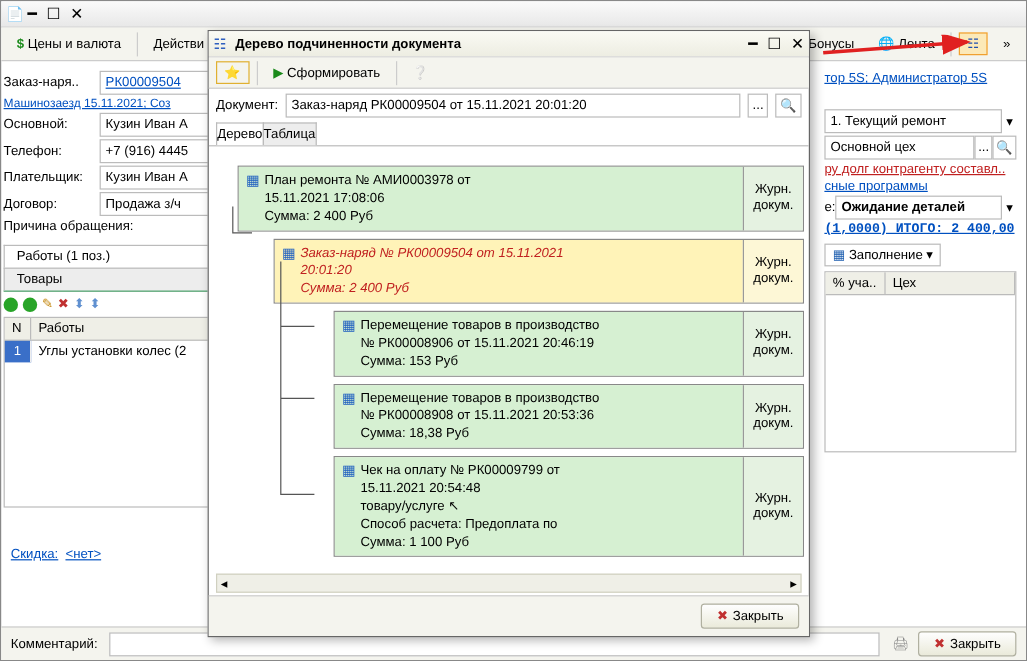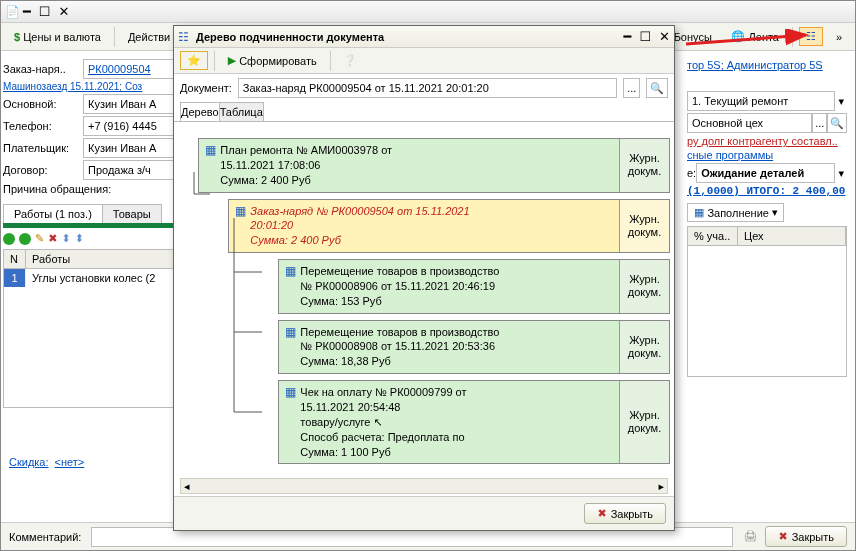--- a/index.html
+++ b/index.html
@@ -12,21 +12,21 @@
   .toolbar{height:28px;background:#f4f4ee;border-bottom:1px solid #ccc;display:flex;align-items:center;padding:0 6px;gap:6px;overflow:hidden;}
   .tbtn{display:inline-flex;align-items:center;gap:3px;padding:2px 6px;cursor:pointer;border:1px solid transparent;}
   .sep{width:1px;height:20px;background:#ccc;}
   .content{position:relative;height:calc(551px - 22px - 28px - 28px);overflow:hidden;}
   .row{display:flex;align-items:center;margin:2px 0;}
   .lbl{width:80px;color:#000;}
   .fld{flex:1;border:1px solid #bbb;padding:2px 4px;background:#fff;height:20px;display:flex;align-items:center;overflow:hidden;white-space:nowrap;}
   .link{color:#0050c0;text-decoration:underline;cursor:pointer;}
   .left-panel{position:absolute;left:2px;top:6px;width:188px;}
   .right-panel{position:absolute;right:8px;top:6px;width:160px;}
-  .tabs{display:flex;border-bottom:5px solid #15803d;margin-top:8px;}
+  .tabs{display:flex;border-bottom:1px solid #15803d;margin-top:8px;flex-direction:column;}
   .tab{padding:3px 10px;border:1px solid #bbb;border-bottom:none;background:#ededed;margin-right:-1px;cursor:pointer;}
   .tab.active{background:#fff;}
   .minitoolbar{display:flex;gap:4px;margin:4px 0;align-items:center;}
   .table{border:1px solid #bbb;}
   .table .hdr{display:flex;background:#efefe7;border-bottom:1px solid #bbb;}
   .table .hdr div{padding:3px 6px;border-right:1px solid #bbb;}
   .table .trow{display:flex;}
   .table .trow div{padding:3px 6px;border-right:1px solid #eee;overflow:hidden;white-space:nowrap;}
   .footer{position:absolute;bottom:0;left:0;right:0;height:28px;background:#f4f4ee;border-top:1px solid #ccc;display:flex;align-items:center;padding:0 8px;}
   .btn{display:inline-flex;align-items:center;gap:4px;padding:3px 12px;border:1px solid #b0b0a0;background:linear-gradient(#fefefe,#eaeada);cursor:pointer;border-radius:3px;}

